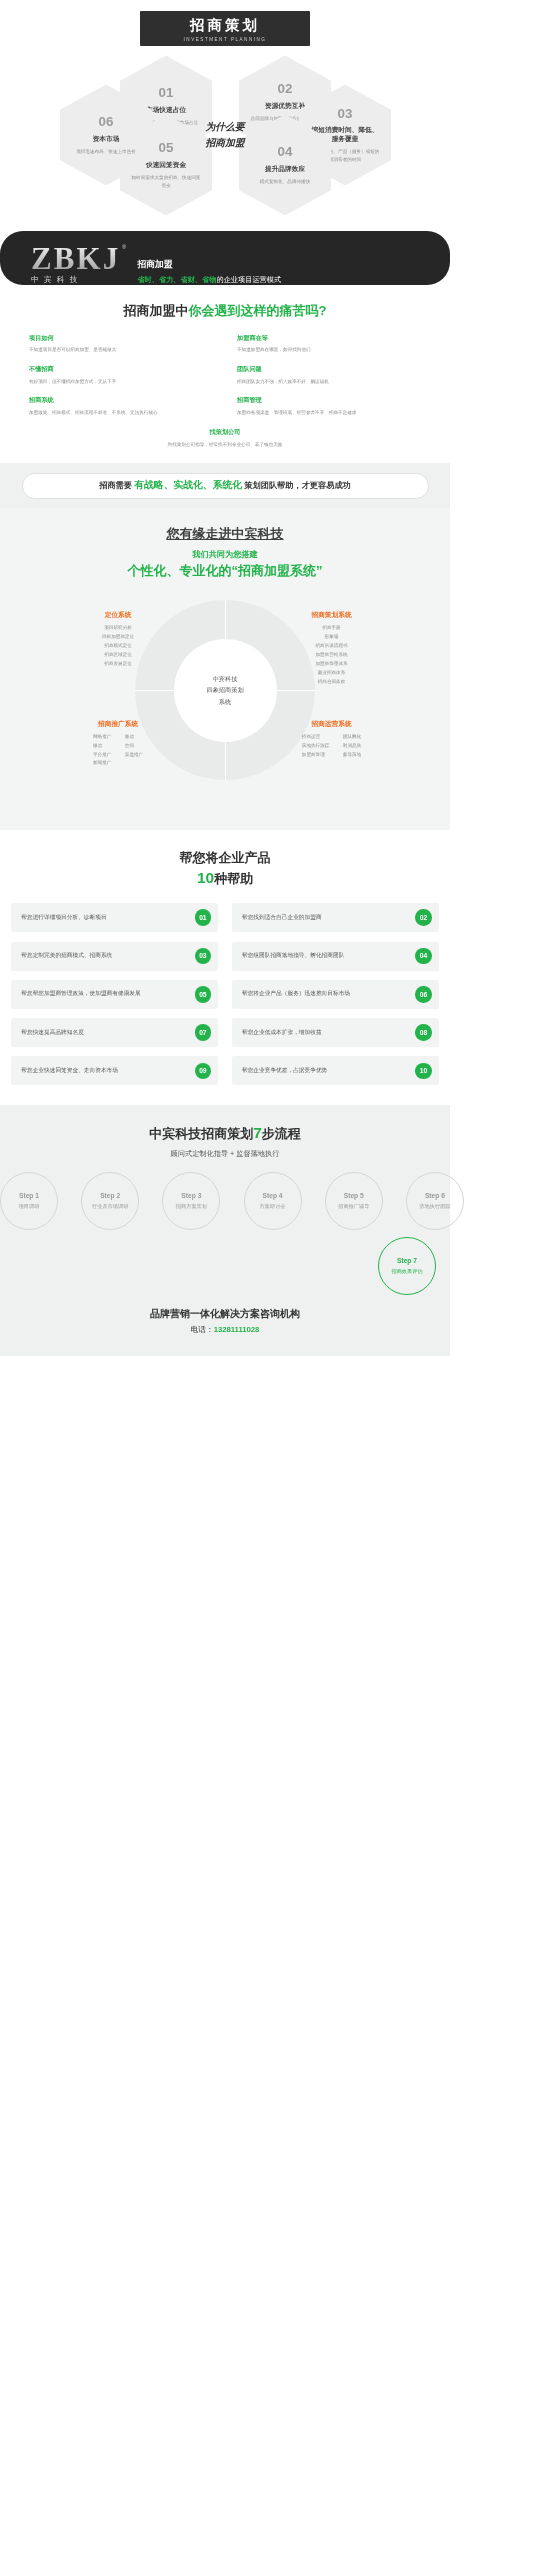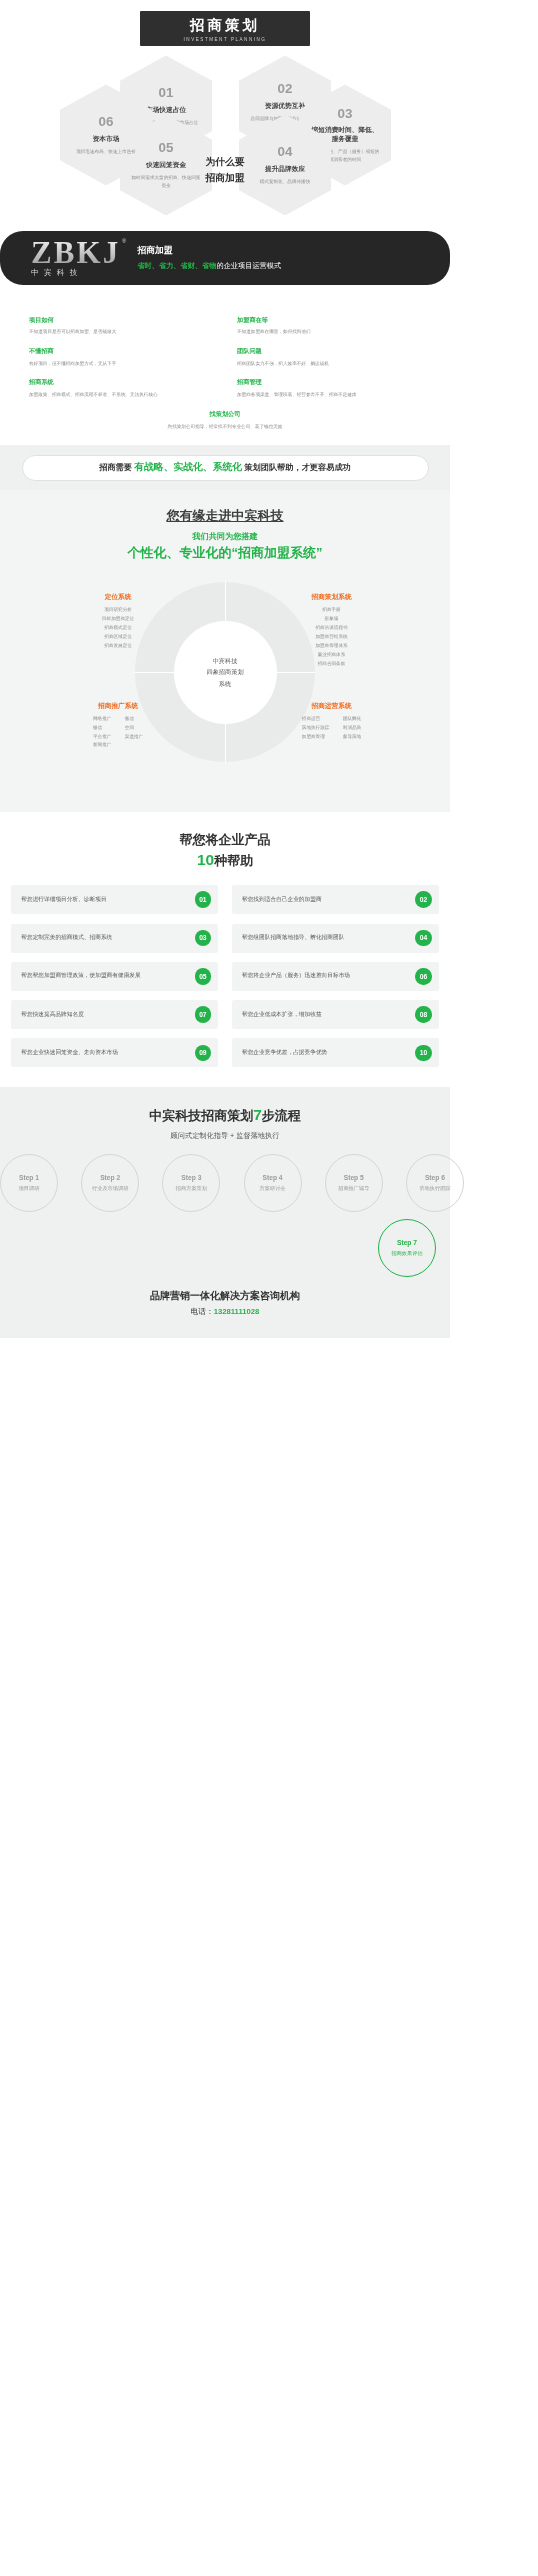--- a/index.html
+++ b/index.html
@@ -33,34 +33,35 @@
     display: flex; flex-direction: column; align-items: center; justify-content: center;
     text-align: center; padding: 0 11.3px;
   }
   .hex .num { font-size: 13.4px; font-weight: bold; color: #9c9c9c; margin-bottom: 5.2px; }
   .hex .t { font-size: 6.7px; color: #444; font-weight: bold; margin-bottom: 4.1px; }
   .hex .d { font-size: 4.6px; color: #8e8e8e; line-height: 1.7; }
   .hex-center {
     position: absolute;
     width: 92px; height: 101px;
     left: 165px; top: 29px;
-    display: flex; align-items: flex-end; justify-content: center;
+    display: flex; align-items: center; justify-content: center;
     text-align: center;
+    font-style: italic;
   }
   .hex-center span { font-size: 9.8px; font-weight: bold; color: #333; line-height: 1.6; }
 
   .hx1 { left: 106px; top: 0px; }
   .hx2 { left: 225px; top: 0px; }
   .hx3 { left: 285px; top: 29px; }
   .hx4 { left: 225px; top: 59px; }
   .hx5 { left: 106px; top: 59px; }
   .hx6 { left: 46px;  top: 29px; }
 
   
-  .sec2 { background: #262626; height: 54px; display: flex; align-items: center; padding: 0 31px; border-radius: 23px; }
+  .sec2 { background: #262626; height: 54px; display: flex; align-items: flex-end; padding: 0 31px; border-radius: 23px; }
   .logo-box { display: flex; align-items: flex-start; }
   .logo-zbkj {
     font-size: 31px; font-weight: bold; letter-spacing: 2.1px;
     background: linear-gradient(#f2f2f2, #9b9b9b);
     -webkit-background-clip: text; background-clip: text; color: transparent;
     line-height: 0.95; font-family: "Liberation Serif", serif;
   }
   .logo-sub { font-size: 7.7px; color: #d8d8d8; letter-spacing: 5.2px; margin-top: 1px; }
   .logo-reg { color: #ddd; font-size: 5.7px; margin-left: 1.5px; }
   .logo-txt { margin-left: 11.3px; color:#fff; }
@@ -223,20 +224,25 @@
     </div>
     <div class="logo-txt">
       <div class="l1">招商加盟</div>
       <div class="l2">
         <b>省时、省力、省财、省物</b><span>的企业项目运营模式</span>
       </div>
     </div>
   </div>
 
   <div class="sec3">
+    <div class="h-center">
+      <div class="pain-title">
+        <span>招商加盟中</span><em>你会遇到这样的痛苦吗?</em>
+      </div>
+    </div>
     <div class="pain-grid">
       <div class="pain-item">
         <div class="ph">项目如何</div>
         <div class="pd">不知道项目是否可以招商加盟、是否能做大</div>
       </div>
       <div class="pain-item">
         <div class="ph">加盟商在等</div>
         <div class="pd">不知道加盟商在哪里，如何找到他们</div>
       </div>
       <div class="pain-item">

